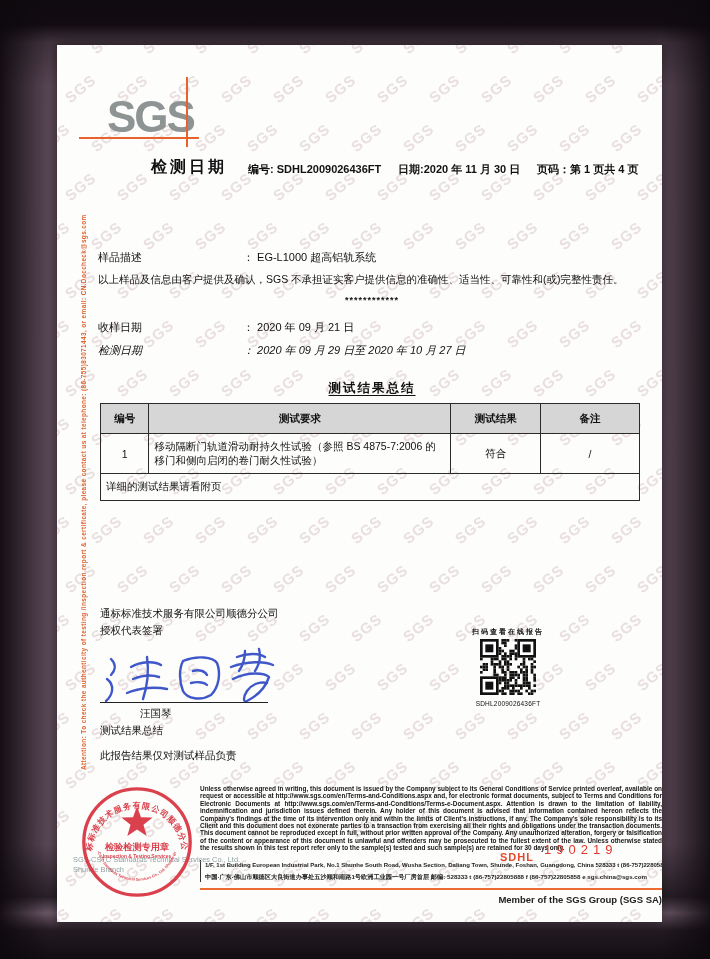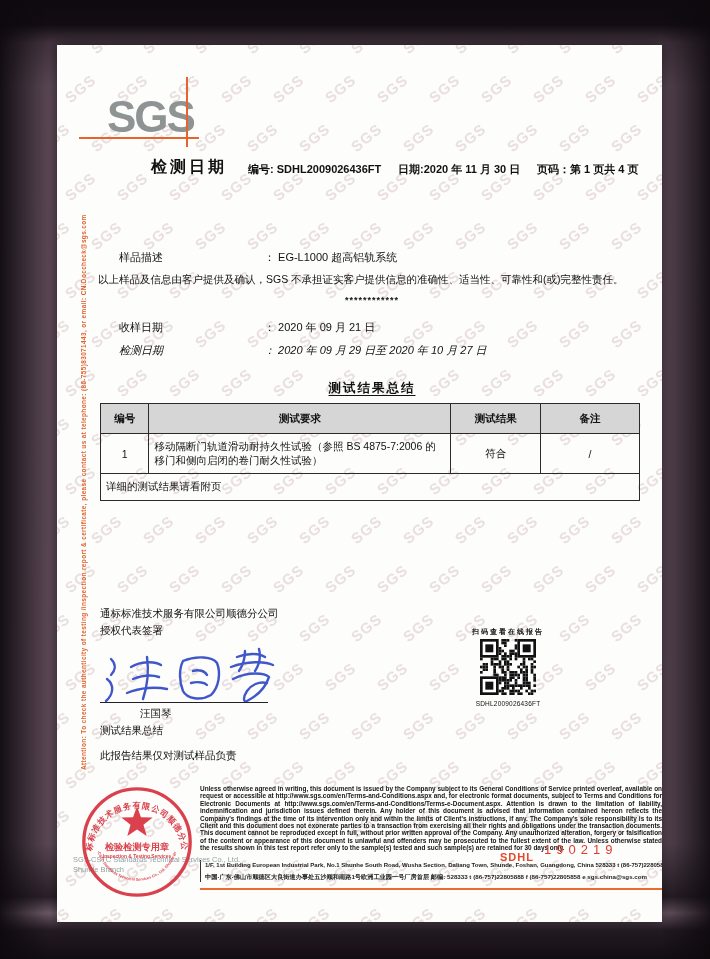--- a/index.html
+++ b/index.html
@@ -17,21 +17,21 @@
   .content{position:absolute;inset:0;z-index:1;color:#111;}
   
   .logo{left:50px;top:50px;font-size:44px;font-weight:bold;color:#8e9394;letter-spacing:-2px;line-height:1;}
   .cross-h{left:22px;top:92px;width:120px;height:2px;background:#e8632c;}
   .cross-v{left:129px;top:32px;width:2px;height:70px;background:#e8632c;}
   .rpt-title{left:94px;top:112px;font-size:16px;font-weight:bold;letter-spacing:3px;}
   .hdr-item{top:117px;font-size:11px;font-weight:bold;white-space:nowrap;}
   
   .client{left:41px;top:144px;font-size:10.5px;line-height:14px;}
   .inforow{left:41px;font-size:11px;white-space:nowrap;}
-  .inforow .lbl{display:inline-block;width:145px;margin-left:21px;}
+  .inforow .lbl{display:inline-block;width:145px;}
   .note-line{left:41px;top:228px;font-size:10.5px;white-space:nowrap;}
   .stars{left:41px;top:250px;width:548px;text-align:center;font-size:9px;font-weight:bold;letter-spacing:1px;}
   .sec-title{left:41px;top:335px;width:548px;text-align:center;font-size:12.5px;font-weight:bold;
     letter-spacing:2px;}
   .sec-title u{text-underline-offset:3px;}
   
   table.results{left:43px;top:358px;width:540px;border-collapse:collapse;font-size:10.5px;}
   table.results th,table.results td{border:1px solid #2b2b2b;padding:6px 5px;}
   table.results th{background:#d6d6d6;font-weight:bold;height:17px;}
   td.c{text-align:center;}
@@ -578,14 +578,15 @@
 
     <div class="abs disclaimer">Unless otherwise agreed in writing, this document is issued by the Company subject to its General Conditions of Service printed overleaf, available on request or accessible at http://www.sgs.com/en/Terms-and-Conditions.aspx and, for electronic format documents, subject to Terms and Conditions for Electronic Documents at http://www.sgs.com/en/Terms-and-Conditions/Terms-e-Document.aspx. Attention is drawn to the limitation of liability, indemnification and jurisdiction issues defined therein. Any holder of this document is advised that information contained hereon reflects the Company's findings at the time of its intervention only and within the limits of Client's instructions, if any. The Company's sole responsibility is to its Client and this document does not exonerate parties to a transaction from exercising all their rights and obligations under the transaction documents. This document cannot be reproduced except in full, without prior written approval of the Company. Any unauthorized alteration, forgery or falsification of the content or appearance of this document is unlawful and offenders may be prosecuted to the fullest extent of the law. Unless otherwise stated the results shown in this test report refer only to the sample(s) tested and such sample(s) are retained for 30 days only.</div>
     <div class="abs red-sdhl">SDHL</div>
     <div class="abs red-serial">190219</div>
 
     <div class="abs addr">
       <div>1/F, 1st Building European Industrial Park, No.1 Shunhe South Road, Wusha Section, Daliang Town, Shunde, Foshan, Guangdong, China   528333   t (86-757)22805888   f (86-757)22805858   www.sgsgroup.com.cn</div>
       <div class="cnline">中国·广东·佛山市顺德区大良街道办事处五沙顺和南路1号欧洲工业园一号厂房首层 邮编: 528333   t (86-757)22805888   f (86-757)22805858   e sgs.china@sgs.com</div>
     </div>
     <div class="abs rule-orange"></div>
+    <div class="abs member">Member of the SGS Group (SGS SA)</div>
   </div>
 </div>
 
 </body></html>

